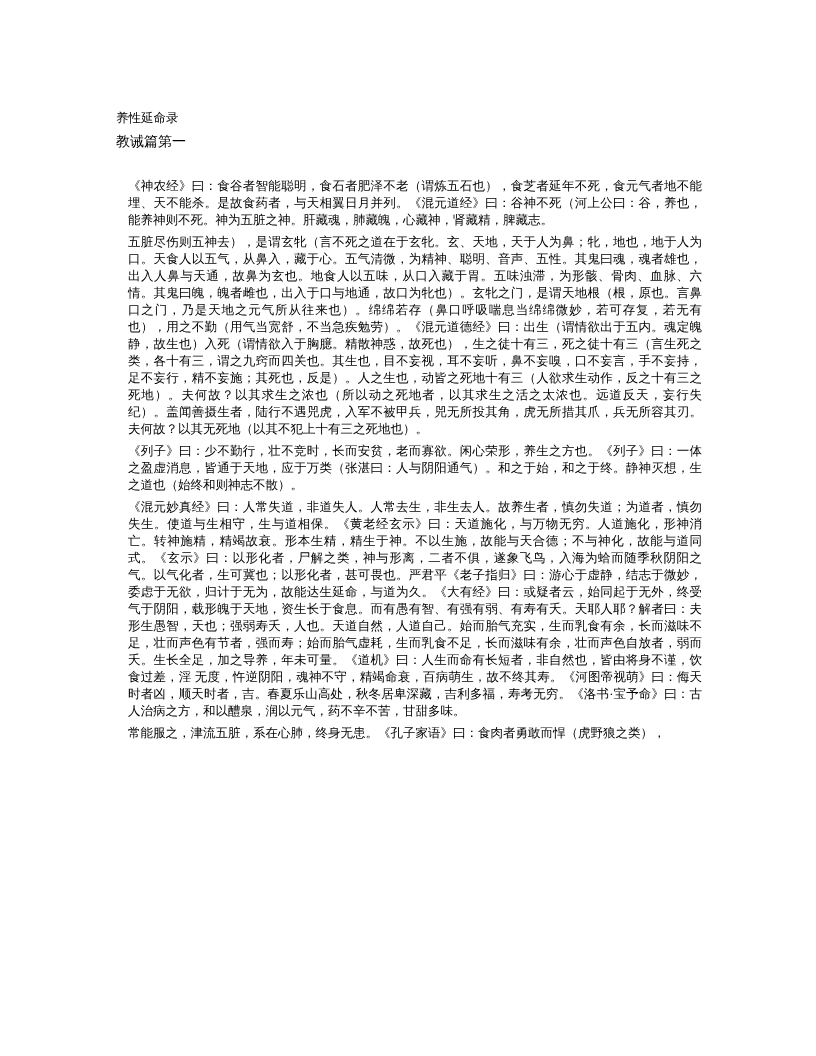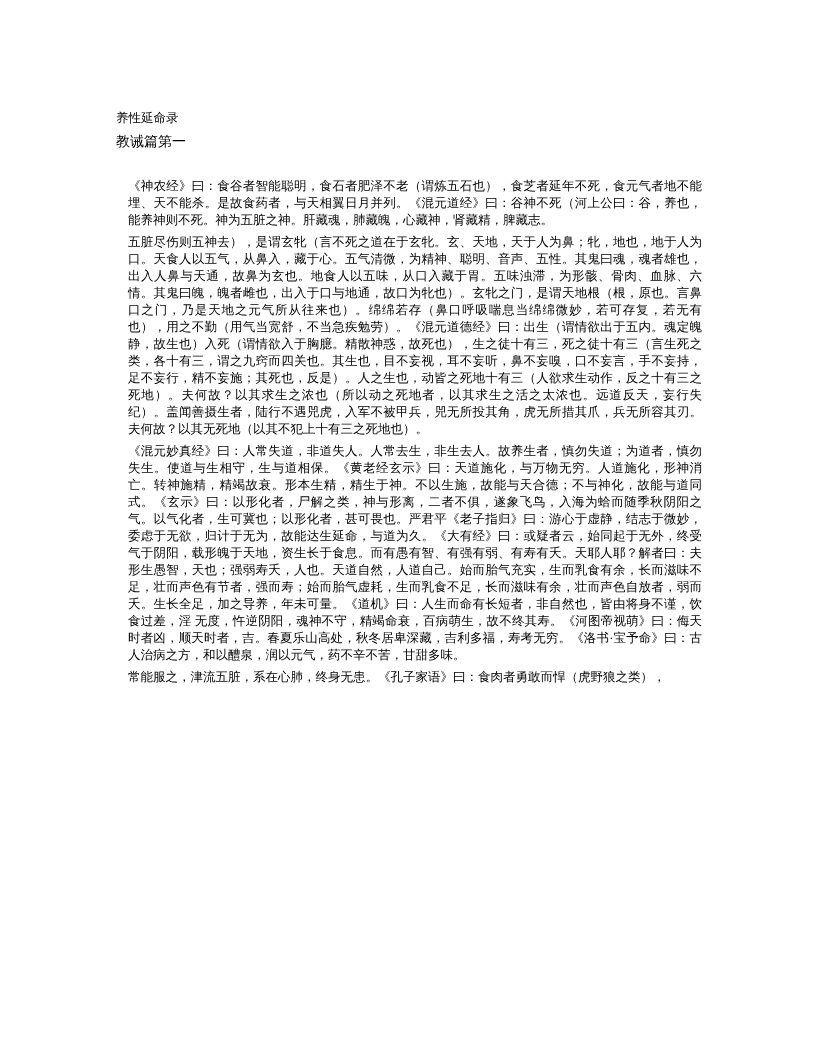--- a/index.html
+++ b/index.html
@@ -47,17 +47,18 @@
 </head>
 <body>
 
 <div class="page">
   <div class="content">
     <p class="doc-title">养性延命录</p>
     <p class="doc-section">教诫篇第一</p>
     <div class="body-text">
       <p>《神农经》曰：食谷者智能聪明，食石者肥泽不老（谓炼五石也），食芝者延年不死，食元气者地不能埋、天不能杀。是故食药者，与天相翼日月并列。《混元道经》曰：谷神不死（河上公曰：谷，养也，能养神则不死。神为五脏之神。肝藏魂，肺藏魄，心藏神，肾藏精，脾藏志。</p>
       <p>五脏尽伤则五神去），是谓玄牝（言不死之道在于玄牝。玄、天地，天于人为鼻；牝，地也，地于人为口。天食人以五气，从鼻入，藏于心。五气清微，为精神、聪明、音声、五性。其鬼曰魂，魂者雄也，出入人鼻与天通，故鼻为玄也。地食人以五味，从口入藏于胃。五味浊滞，为形骸、骨肉、血脉、六情。其鬼曰魄，魄者雌也，出入于口与地通，故口为牝也）。玄牝之门，是谓天地根（根，原也。言鼻口之门，乃是天地之元气所从往来也）。绵绵若存（鼻口呼吸喘息当绵绵微妙，若可存复，若无有也），用之不勤（用气当宽舒，不当急疾勉劳）。《混元道德经》曰：出生（谓情欲出于五内。魂定魄静，故生也）入死（谓情欲入于胸臆。精散神惑，故死也），生之徒十有三，死之徒十有三（言生死之类，各十有三，谓之九窍而四关也。其生也，目不妄视，耳不妄听，鼻不妄嗅，口不妄言，手不妄持，足不妄行，精不妄施；其死也，反是）。人之生也，动皆之死地十有三（人欲求生动作，反之十有三之死地）。夫何故？以其求生之浓也（所以动之死地者，以其求生之活之太浓也。远道反天，妄行失纪）。盖闻善摄生者，陆行不遇兕虎，入军不被甲兵，兕无所投其角，虎无所措其爪，兵无所容其刃。夫何故？以其无死地（以其不犯上十有三之死地也）。</p>
+      <p>《列子》曰：少不勤行，壮不竞时，长而安贫，老而寡欲。闲心荣形，养生之方也。《列子》曰：一体之盈虚消息，皆通于天地，应于万类（张湛曰：人与阴阳通气）。和之于始，和之于终。静神灭想，生之道也（始终和则神志不散）。</p>
       <p>《混元妙真经》曰：人常失道，非道失人。人常去生，非生去人。故养生者，慎勿失道；为道者，慎勿失生。使道与生相守，生与道相保。《黄老经玄示》曰：天道施化，与万物无穷。人道施化，形神消亡。转神施精，精竭故衰。形本生精，精生于神。不以生施，故能与天合德；不与神化，故能与道同式。《玄示》曰：以形化者，尸解之类，神与形离，二者不俱，遂象飞鸟，入海为蛤而随季秋阴阳之气。以气化者，生可冀也；以形化者，甚可畏也。严君平《老子指归》曰：游心于虚静，结志于微妙，委虑于无欲，归计于无为，故能达生延命，与道为久。《大有经》曰：或疑者云，始同起于无外，终受气于阴阳，载形魄于天地，资生长于食息。而有愚有智、有强有弱、有寿有夭。天耶人耶？解者曰：夫形生愚智，天也；强弱寿夭，人也。天道自然，人道自己。始而胎气充实，生而乳食有余，长而滋味不足，壮而声色有节者，强而寿；始而胎气虚耗，生而乳食不足，长而滋味有余，壮而声色自放者，弱而夭。生长全足，加之导养，年未可量。《道机》曰：人生而命有长短者，非自然也，皆由将身不谨，饮食过差，淫 无度，忤逆阴阳，魂神不守，精竭命衰，百病萌生，故不终其寿。《河图帝视萌》曰：侮天时者凶，顺天时者，吉。春夏乐山高处，秋冬居卑深藏，吉利多福，寿考无穷。《洛书·宝予命》曰：古人治病之方，和以醴泉，润以元气，药不辛不苦，甘甜多味。</p>
       <p>常能服之，津流五脏，系在心肺，终身无患。《孔子家语》曰：食肉者勇敢而悍（虎野狼之类），</p>
     </div>
   </div>
 </div>
 
 </body></html>

